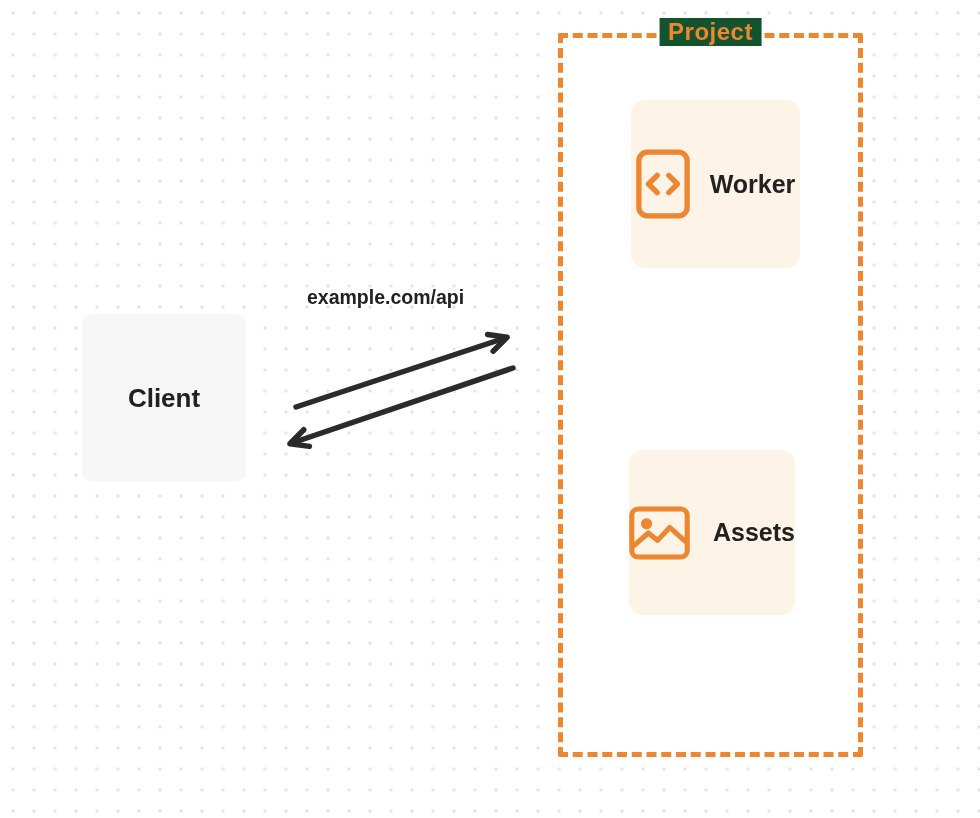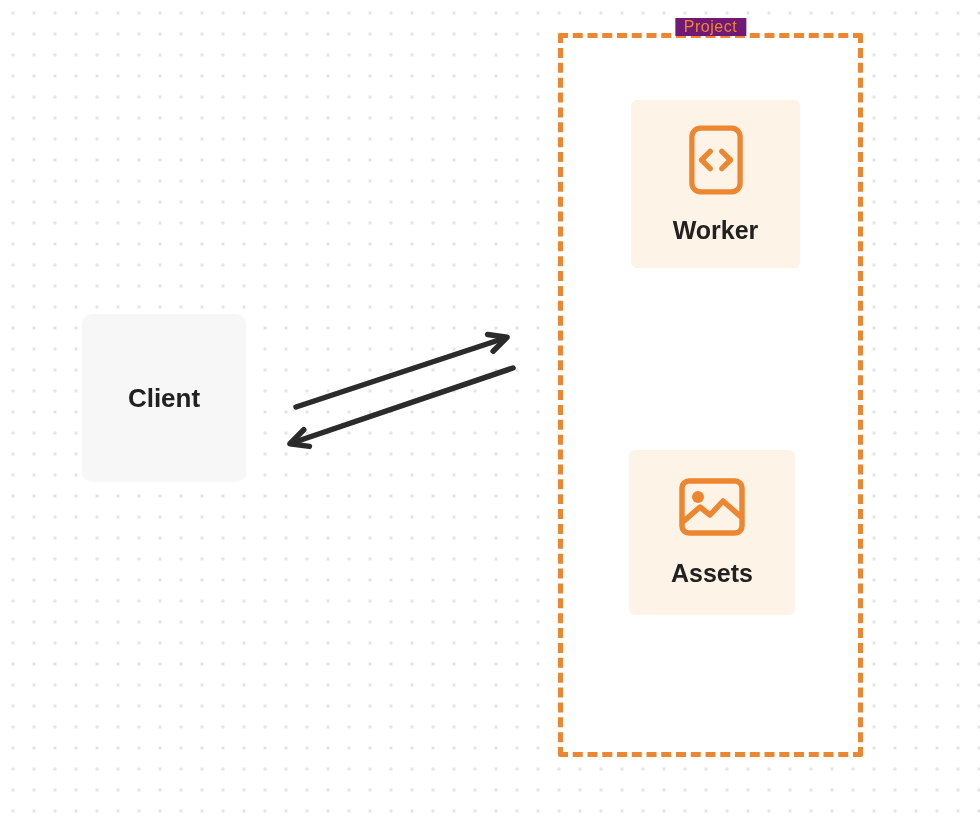--- a/index.html
+++ b/index.html
@@ -33,25 +33,25 @@
     height: 724px;
     background: #FFFFFF;
     border: 5px dashed var(--accent);
     border-radius: 2px;
   }
   .project-label {
     position: absolute;
     top: -20px;
     left: 50%;
     transform: translateX(-50%);
-    background: #701a75;
+    background: #14532d;
     padding: 0 9px;
     color: var(--accent);
-    font-size: 16px;
-    font-weight: 400;
+    font-size: 24px;
+    font-weight: 700;
     letter-spacing: 0.5px;
     white-space: nowrap;
   }
 
   .client-box {
     position: absolute;
     left: 82px;
     top: 314px;
     width: 164px;
     height: 168px;
@@ -73,23 +73,23 @@
     top: 286px;
     font-size: 19.5px;
     font-weight: 700;
     color: var(--text-dark);
     white-space: nowrap;
   }
 
   .card {
     position: absolute;
     background: var(--card-bg);
-    border-radius: 6px;
+    border-radius: 14px;
     display: flex;
-    flex-direction: column;
+    flex-direction: row;
     align-items: center;
     justify-content: center;
   }
   .card-worker { left: 631px; top: 100px; width: 169px; height: 168px; gap: 20px; }
   .card-assets { left: 629px; top: 450px; width: 166px; height: 165px; gap: 23px; justify-content: center; }
   .card-label {
     font-size: 25px;
     font-weight: 700;
     color: var(--text-dark);
   }
@@ -124,20 +124,21 @@
 <div id="canvas">
 
   <div class="project-box">
     <div class="project-label">Project</div>
   </div>
 
   <div class="client-box">
     <span class="client-label">Client</span>
   </div>
 
+  <div class="request-label">example.com/api</div>
 
   <div class="card card-worker">
     <svg width="54" height="72" viewBox="0 0 56 72">
       <rect class="icon-stroke" x="3" y="3" width="50" height="66" rx="9" stroke-width="5.5"></rect>
       <path class="icon-stroke" d="M22,27 L13,36 L22,45" stroke-width="5.5"></path>
       <path class="icon-stroke" d="M34,27 L43,36 L34,45" stroke-width="5.5"></path>
     </svg>
     <div class="card-label">Worker</div>
   </div>
 

